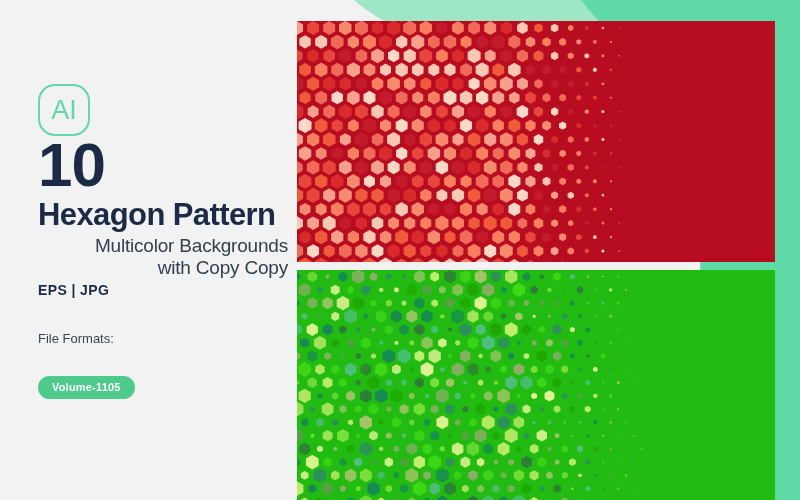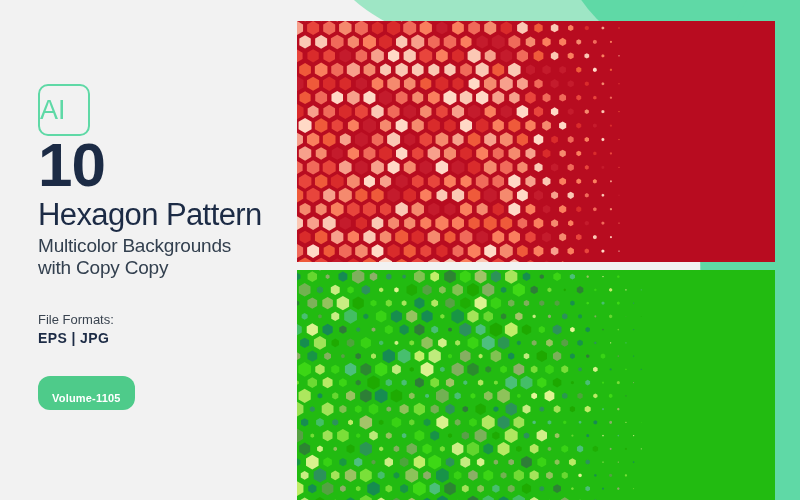--- a/index.html
+++ b/index.html
@@ -36,56 +36,56 @@
     left:270px;top:405px;
     background:#6ed4a8;
   }
 
   
   #info{position:absolute;left:38px;top:84px;width:250px;}
 
   #ai-badge{
     width:52px;height:52px;
     border:2px solid #5fd9a6;
-    border-radius:10px;
-    display:flex;align-items:center;
+    border-radius:17px;
+    display:flex;align-items:center;justify-content:center;
     box-sizing:border-box;
   }
   #ai-badge-label{
     font-size:27px;color:#5fd9a6;letter-spacing:0px;
     font-family:"Liberation Sans", sans-serif;
   }
 
   #count{
     font-size:62px;line-height:0.92;
     font-weight:bold;color:#1c2b45;letter-spacing:-1px;
   }
   #title{
     margin-top:6px;
     font-size:31px;line-height:1.05;
-    font-weight:normal;color:#1c2b45;letter-spacing:-0.6px;
+    font-weight:bold;color:#1c2b45;letter-spacing:-0.6px;
   }
   #subtitle{
     margin-top:3px;
     font-size:19px;line-height:1.18;
-    color:#33404f;letter-spacing:-0.2px;
+    color:#33404f;letter-spacing:-0.2px;text-align:right;
   }
   #formats-label{
     margin-top:33px;
     font-size:13px;color:#3a4450;
   }
   #formats-value{
     margin-top:3px;
     font-size:14px;font-weight:bold;color:#1c2b45;letter-spacing:0.4px;
   }
   #volume-badge{
     display:inline-block;margin-top:30px;
     background:#4ecb8a;color:#ffffff;
     font-size:11px;font-weight:bold;letter-spacing:0.2px;
-    padding:16px 14px 6px;border-radius:12px;
+    padding:5px 14px 6px;border-radius:12px;
   }
 
   
   .panel{position:absolute;overflow:hidden;}
   #panel-red{left:297px;top:21px;width:478px;height:241px;background:#b80c20;}
   #panel-green{left:297px;top:270px;width:478px;height:230px;background:#22bb11;}
   .panel svg{display:block;width:100%;height:100%;}
 </style>
 </head>
 <body>
@@ -103,22 +103,22 @@
       <span id="ai-badge-label">AI</span>
     </div>
 
     <div id="count">10</div>
     <div id="title">Hexagon Pattern</div>
     <div id="subtitle">
       <div>Multicolor Backgrounds</div>
       <div>with Copy Copy</div>
     </div>
 
+    <div id="formats-value">EPS  |  JPG</div>
     <div id="formats-label">File Formats:</div>
-    <div id="formats-value">EPS  |  JPG</div>
 
     <div id="volume-badge">Volume-1105</div>
   </div>
 
   <div class="panel" id="panel-red">
     <svg id="svg-red" viewBox="0 0 478 241" preserveAspectRatio="none">
         <path d="M-8.05 -13.35L-2.53 -10.16L-2.53 -3.78L-8.05 -0.60L-13.57 -3.78L-13.57 -10.16Z" fill="#fa7f5e" fill-opacity="1"></path>
         <path d="M8.05 -14.34L14.44 -10.66L14.44 -3.28L8.05 0.40L1.66 -3.28L1.66 -10.66Z" fill="#f06a5a" fill-opacity="1"></path>
         <path d="M24.15 -14.18L30.39 -10.57L30.39 -3.37L24.15 0.24L17.91 -3.37L17.91 -10.57Z" fill="#f7a08c" fill-opacity="1"></path>
         <path d="M40.25 -14.50L46.77 -10.74L46.77 -3.20L40.25 0.56L33.73 -3.20L33.73 -10.74Z" fill="#f58a6e" fill-opacity="1"></path>

